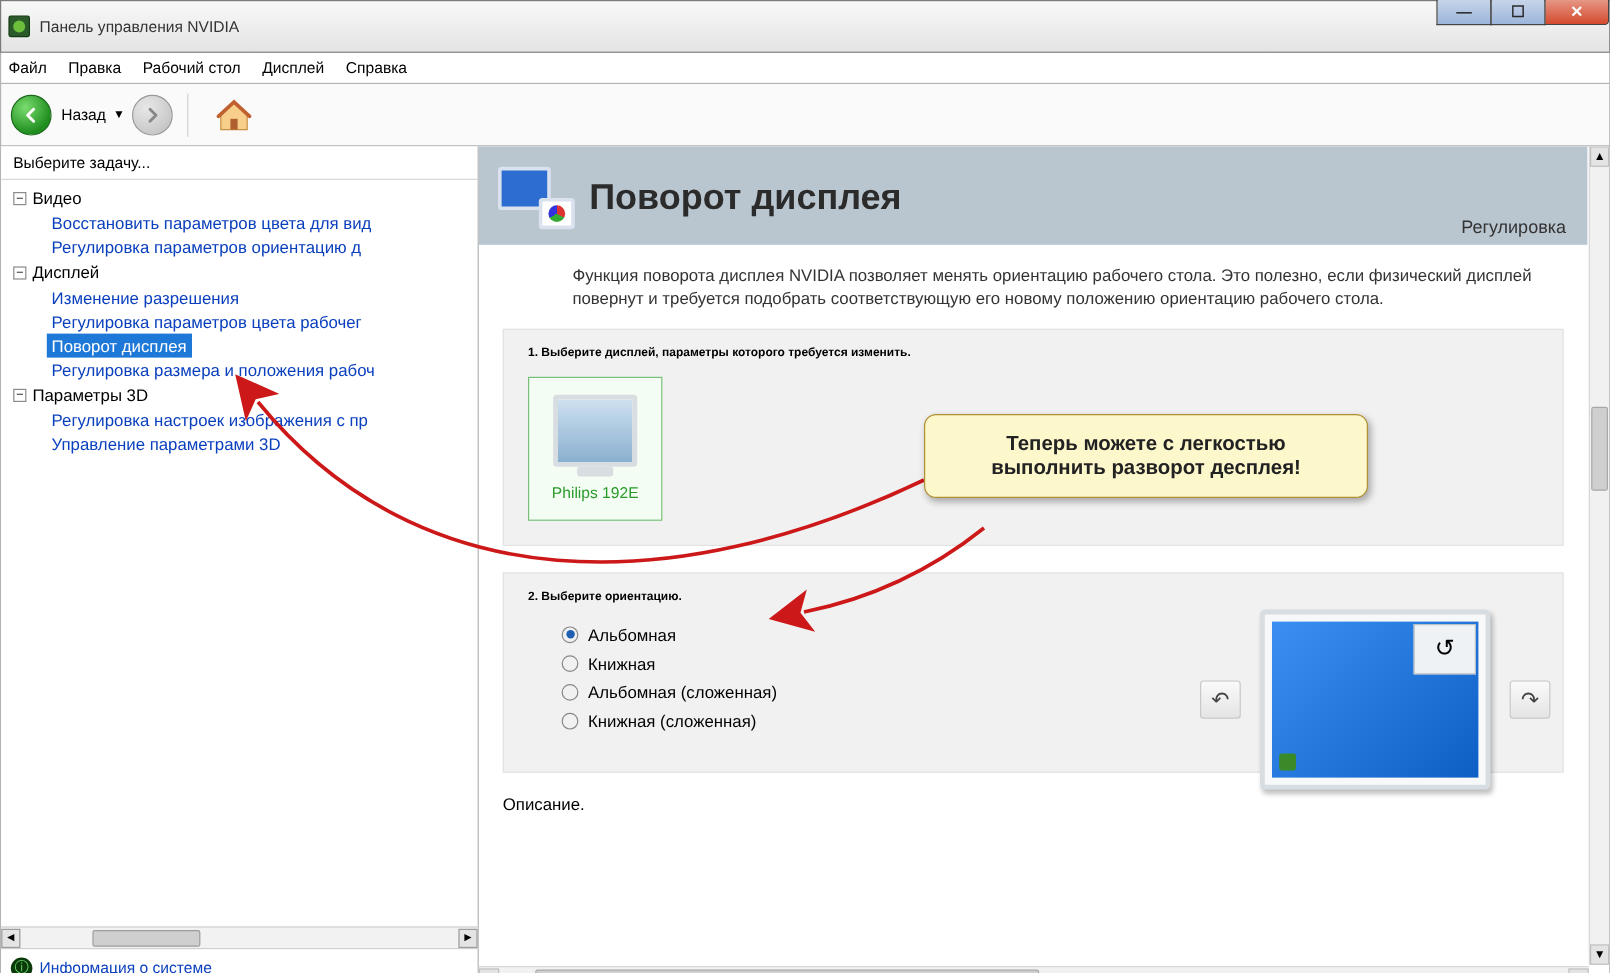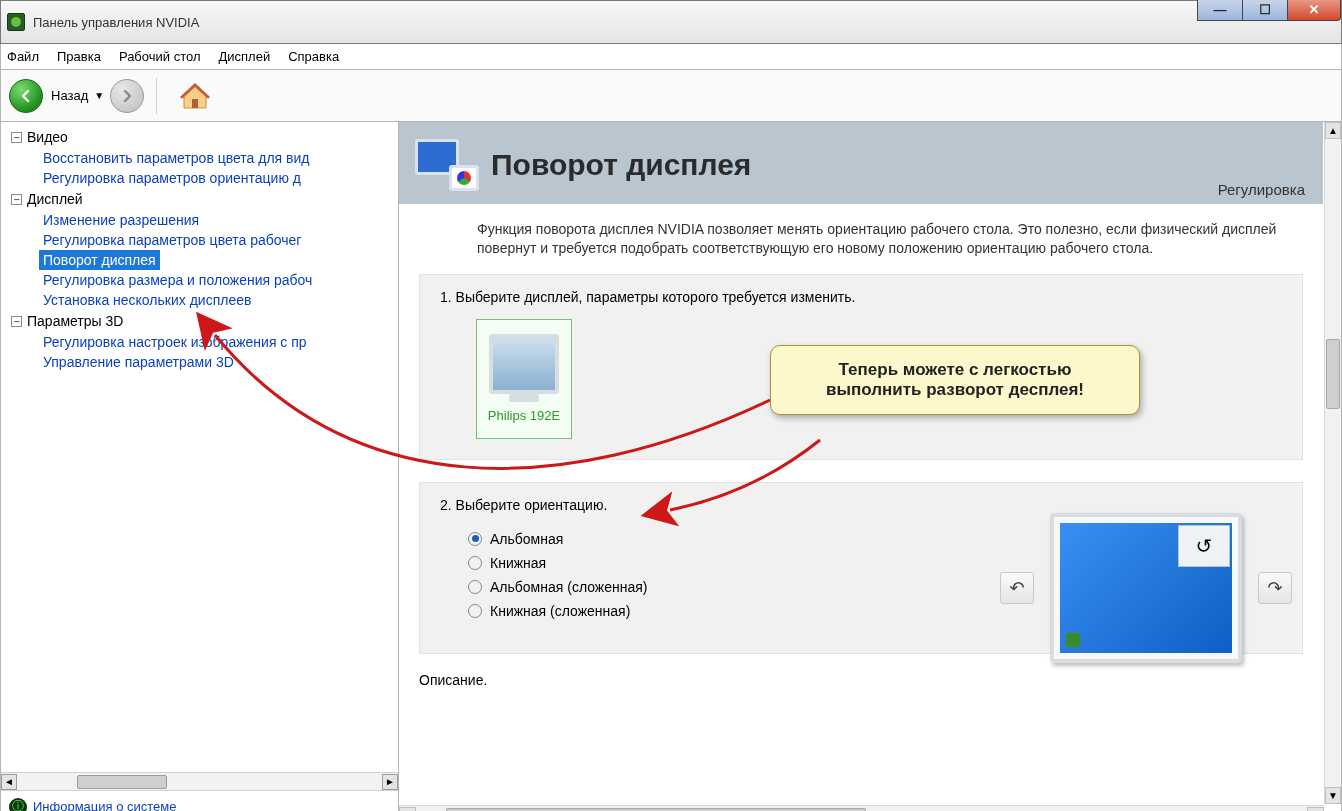--- a/index.html
+++ b/index.html
@@ -128,25 +128,24 @@
   line-height:1.35;
   font-size:14px;
 }
 .panel {
   margin: 6px 20px;
   background:#f1f1f1;
   border:1px solid #e3e3e3;
   padding: 14px 20px 20px;
   position:relative;
 }
-.step-label { font-weight:normal; margin-bottom:14px; font-size:14px;}
+.step-label { font-weight:bold; margin-bottom:14px; font-size:10px;}
 .display-tile {
-  width:96px; height:120px; border:1px solid #78c078; background:#f4fdf4;
+  width:112px; height:120px; border:1px solid #78c078; background:#f4fdf4;
   display:flex; flex-direction:column; align-items:center; justify-content:center; gap:0;
-  margin-left:36px;
 }
 .monitor-ico {
   width:70px; height:60px; background:linear-gradient(#cde0ef,#8ab0d0); border:4px solid #d8dde2; border-radius:3px; position:relative;
 }
 .monitor-ico:after { content:""; position:absolute; bottom:-12px; left:50%; transform:translateX(-50%); width:30px; height:8px; background:#d8dde2; border-radius:2px;}
 .display-name { color:#2a9a2a; font-size:13px; margin-top:14px;}
 .radios { margin: 10px 0 0 28px; }
 .radio-row { display:flex; align-items:center; gap:8px; padding:4px 0; font-size:14px;}
 .radio { width:14px; height:14px; border:1px solid #888; border-radius:50%; display:flex; align-items:center; justify-content:center;}
 .radio.checked:after { content:""; width:7px; height:7px; border-radius:50%; background:#1e5fb2;}
@@ -228,39 +227,39 @@
       <path d="M4 14 L15 4 L26 14 L26 26 L4 26 Z" fill="#f7cf8a" stroke="#c89040" stroke-width="1"></path>
       <path d="M2 15 L15 3 L28 15" fill="none" stroke="#c06030" stroke-width="3" stroke-linecap="round"></path>
       <rect x="12" y="17" width="6" height="9" fill="#b06030"></rect>
     </svg>
   </div>
 </div>
 
 <div class="main">
 
   <div class="sidebar">
+    <div class="sidebar-header">Выберите задачу...</div>
     <div class="tree">
       <div class="tree-node">
         <div class="tree-cat">
             <span class="expander">−</span>
             <span>Видео</span>
           </div>
         <div><a class="tree-link">Восстановить параметров цвета для вид</a></div>
         <div><a class="tree-link">Регулировка параметров ориентацию д</a></div>
       </div>
       <div class="tree-node">
         <div class="tree-cat">
             <span class="expander">−</span>
             <span>Дисплей</span>
           </div>
         <div><a class="tree-link">Изменение разрешения</a></div>
         <div><a class="tree-link">Регулировка параметров цвета рабочег</a></div>
         <div><a class="tree-link selected">Поворот дисплея</a></div>
         <div><a class="tree-link">Регулировка размера и положения рабоч</a></div>
-        <div><a class="tree-link">Установка нескольких дисплеев</a></div>
       </div>
       <div class="tree-node">
         <div class="tree-cat">
             <span class="expander">−</span>
             <span>Параметры 3D</span>
           </div>
         <div><a class="tree-link">Регулировка настроек изображения с пр</a></div>
         <div><a class="tree-link">Управление параметрами 3D</a></div>
       </div>
     </div>

